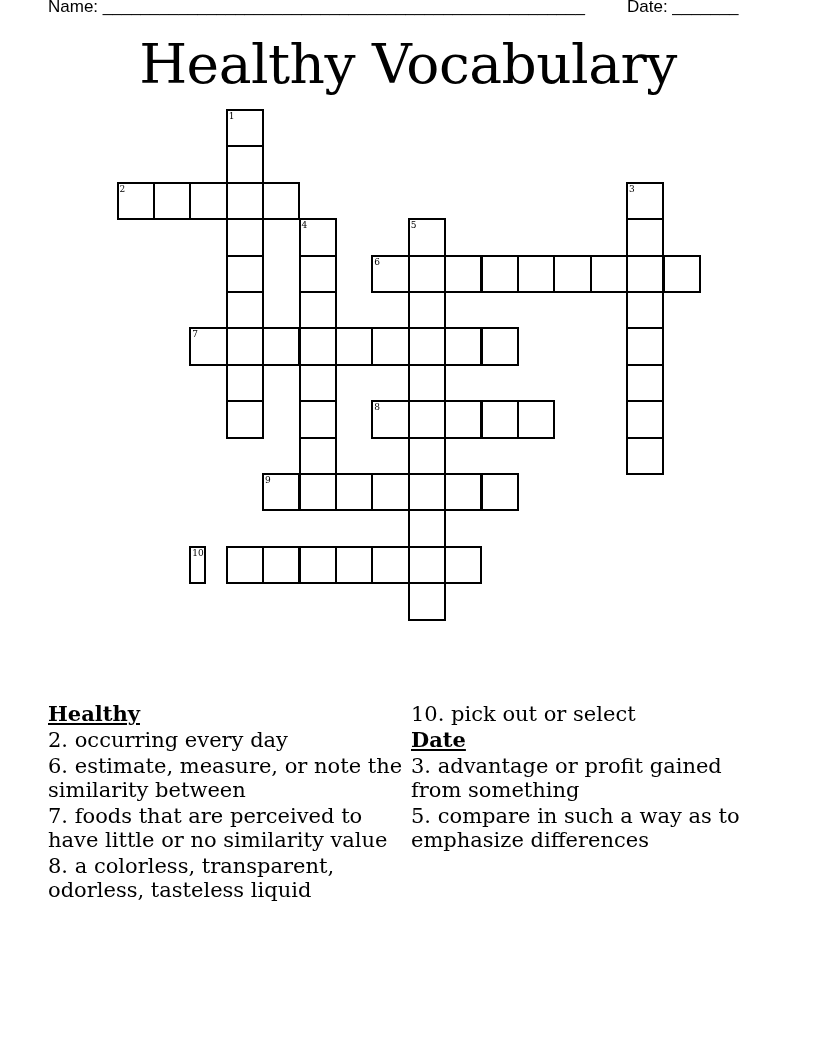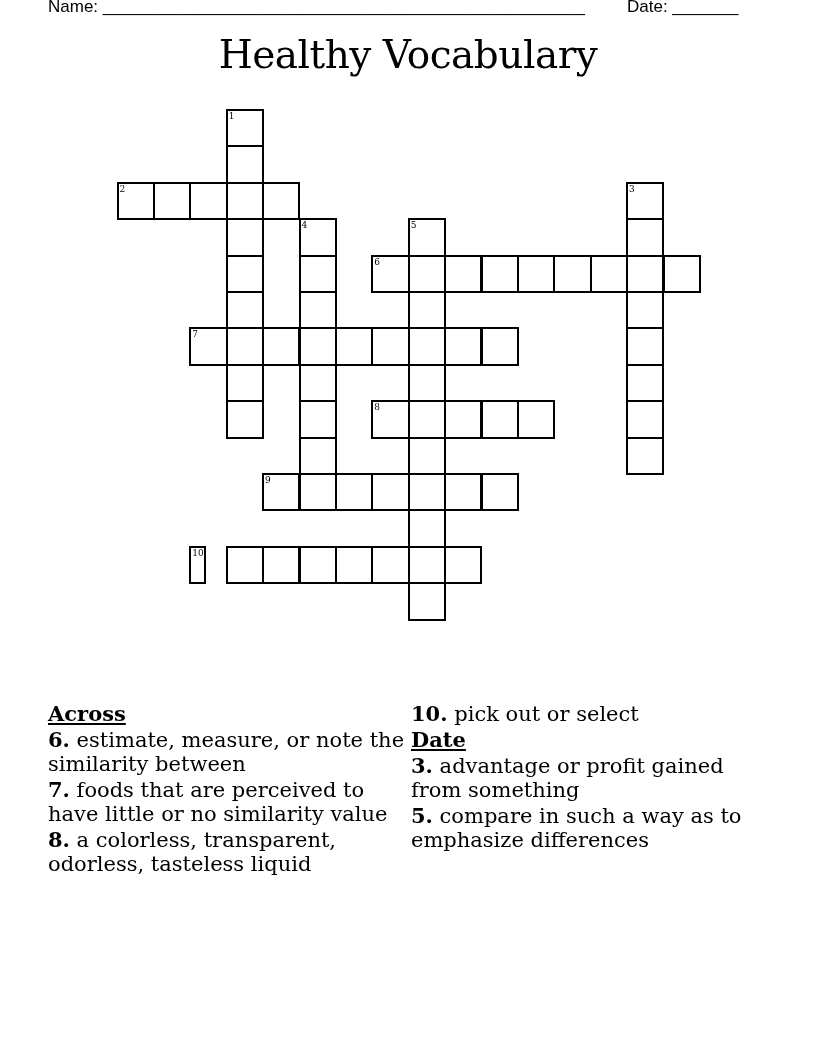--- a/index.html
+++ b/index.html
@@ -1,29 +1,29 @@
 <!DOCTYPE html>
 <html><head>
 <meta charset="utf-8">
 <style>
   html,body{margin:0;padding:0;background:#fff;}
   body{width:816px;height:1056px;position:relative;overflow:hidden;color:#000;}
   .hdr{position:absolute;top:-3px;font-family:"Liberation Sans",sans-serif;font-size:17px;}
   .hdr-name{left:48px;}
   .hdr-date{left:627px;}
-  .title{position:absolute;top:32px;left:0;width:816px;text-align:center;font-family:"DejaVu Serif","Liberation Serif",serif;font-size:39px;letter-spacing:-0.5px;}
+  .title{position:absolute;top:32px;left:0;width:816px;text-align:center;font-family:"DejaVu Serif","Liberation Serif",serif;font-size:55px;letter-spacing:-0.5px;}
   #grid{position:absolute;left:0;top:0;width:816px;height:640px;}
   .cell{position:absolute;width:36.4px;height:36.4px;box-sizing:border-box;border:2px solid #000;background:#fff;}
   .num{position:absolute;left:1px;top:0;font-family:"DejaVu Serif","Liberation Serif",serif;font-size:9px;line-height:11px;}
   .clues{position:absolute;top:702px;font-family:"DejaVu Serif","Liberation Serif",serif;font-size:21px;line-height:24px;}
   .col-left{left:48px;width:360px;}
   .col-right{left:411px;width:360px;}
   .clue-head{font-weight:bold;text-decoration:underline;display:block;margin-bottom:2px;}
   .clue{display:block;margin-bottom:2px;}
-  .clue b{font-weight:bold;}
+  .clue b{font-weight:normal;}
 </style>
 </head>
 <body>
 
 <div class="hdr hdr-name">Name: ___________________________________________________</div>
 <div class="hdr hdr-date">Date: _______</div>
 
 <div class="title">Healthy Vocabulary</div>
 
 <div id="grid">
@@ -112,21 +112,22 @@
     </div>
     <div class="cell" style="left: 225.7px; top: 545.8px; width: 38.4px; height: 38.4px;"></div>
     <div class="cell" style="left: 262.1px; top: 545.8px; width: 38.4px; height: 38.4px;"></div>
     <div class="cell" style="left: 298.5px; top: 545.8px; width: 38.4px; height: 38.4px;"></div>
     <div class="cell" style="left: 334.9px; top: 545.8px; width: 38.4px; height: 38.4px;"></div>
     <div class="cell" style="left: 371.3px; top: 545.8px; width: 38.4px; height: 38.4px;"></div>
     <div class="cell" style="left: 444.1px; top: 545.8px; width: 38.4px; height: 38.4px;"></div>
   </div>
 
 <div class="clues col-left">
-  <span class="clue-head">Across</span>
+  <span class="clue-head">Healthy</span>
+  <span class="clue"><b>2.</b><span> occurring every day</span></span>
   <span class="clue"><b>6.</b><span> estimate, measure, or note the similarity between</span></span>
   <span class="clue"><b>7.</b><span> foods that are perceived to have little or no similarity value</span></span>
   <span class="clue"><b>8.</b><span> a colorless, transparent, odorless, tasteless liquid</span></span>
 </div>
 
 <div class="clues col-right">
   <span class="clue"><b>10.</b><span> pick out or select</span></span>
   <span class="clue-head">Date</span>
   <span class="clue"><b>3.</b><span> advantage or profit gained from something</span></span>
   <span class="clue"><b>5.</b><span> compare in such a way as to emphasize differences</span></span>

